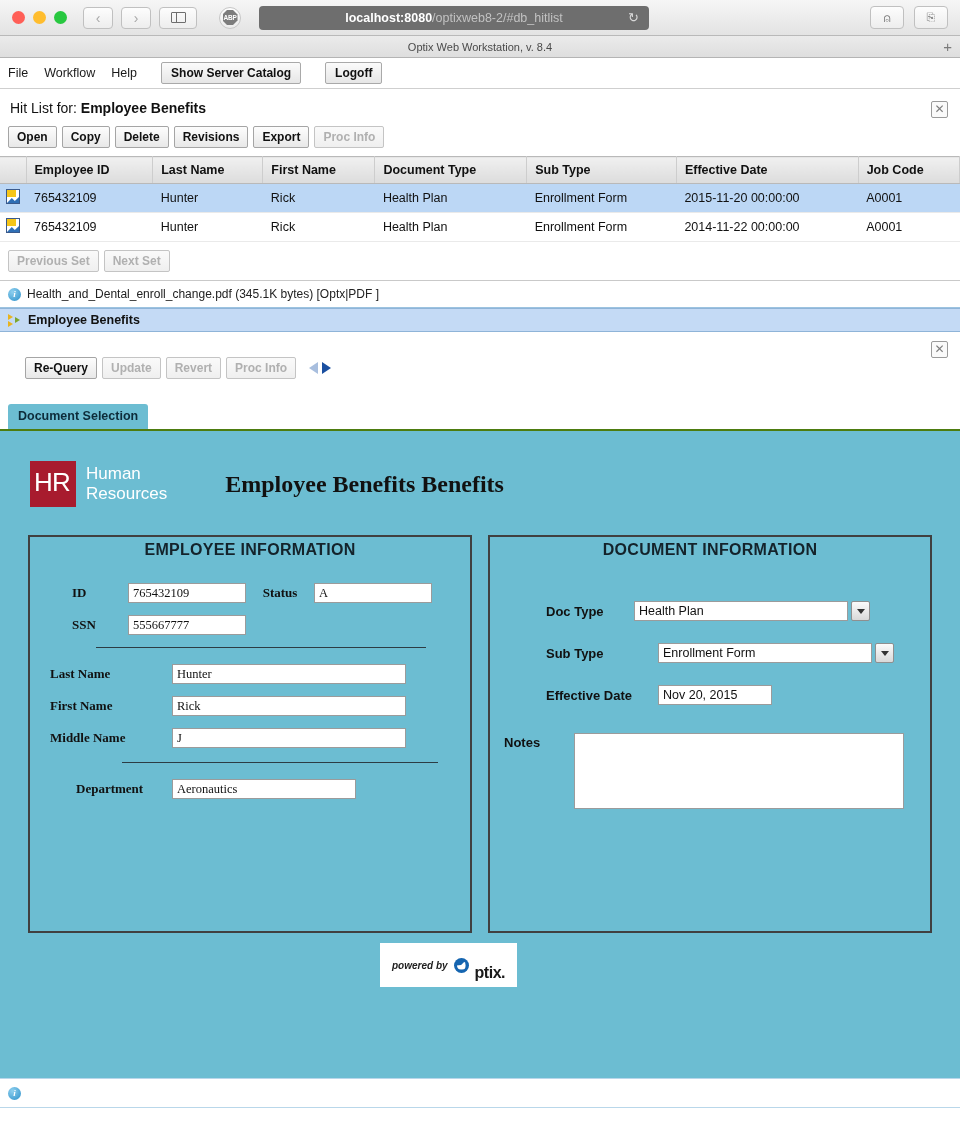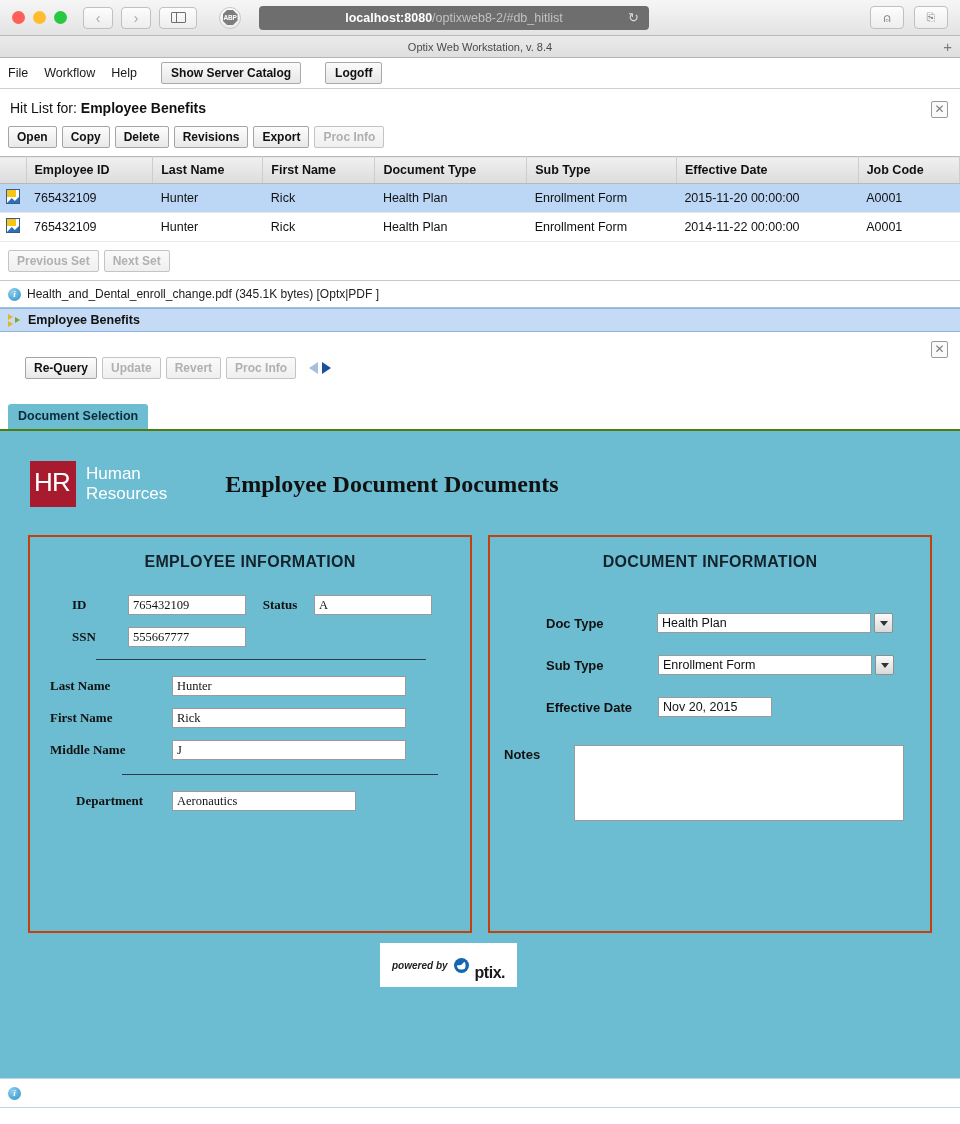--- a/index.html
+++ b/index.html
@@ -213,21 +213,21 @@
     font-size:26px; font-weight:300; font-family:"Liberation Sans",sans-serif; line-height:1;
   }
   .hr-text { color: #fff; font-size: 17px; line-height: 1.15; }
   .form-title {
     font-family: "Liberation Serif", serif; font-weight: bold;
     font-size: 24px; color: #111; margin-left: 58px;
   }
 
   .cards { display: flex; gap: 16px; padding: 28px 28px 0 28px; }
   .card {
-    flex: 1; border: 2px solid #c2410c; padding: 16px 14px 22px 14px;
+    flex: 1; border: 2px solid #404040; padding: 4px 14px 22px 14px;
     min-height: 398px;
   }
   .card-title {
     text-align: center; font-size: 16px; font-weight: bold; color: #14232b;
     letter-spacing: 0.3px; margin-bottom: 24px;
   }
   .frow { display: flex; align-items: center; margin-bottom: 12px; }
   .flabel {
     font-family: "Liberation Serif", serif; font-weight: bold;
     font-size: 13px; color: #111;
@@ -418,21 +418,21 @@
 
 <div class="form-area">
   <div class="form-head">
     <div class="hr-logo">
       <div class="hr-mark"></div>
       <div class="hr-text">
         <div>Human</div>
         <div>Resources</div>
       </div>
     </div>
-    <div class="form-title">Employee Document Documents</div>
+    <div class="form-title">Employee Benefits Benefits</div>
   </div>
 
   <div class="cards">
 
     <div class="card">
       <div class="card-title">EMPLOYEE INFORMATION</div>
 
       <div class="frow" style="padding-left:28px;">
         <span class="flabel" style="width:56px;">ID</span>
         <span class="fin" style="width:118px;">765432109</span>
@@ -465,21 +465,21 @@
       <div class="frow" style="padding-left:32px;">
         <span class="flabel" style="width:96px;">Department</span>
         <span class="fin" style="width:184px;">Aeronautics</span>
       </div>
     </div>
 
     <div class="card">
       <div class="card-title">DOCUMENT INFORMATION</div>
 
       <div class="frow" style="padding-left:42px;margin-top:42px;">
-        <span class="flabel sans" style="width:111px;font-weight:bold;">Doc Type</span>
+        <span class="flabel sans" style="width:88px;font-weight:bold;">Doc Type</span>
         <span class="selwrap">
           <span class="fin sans" style="width:214px;">Health Plan</span>
           <span class="selarrow">
               <s></s>
             </span>
         </span>
       </div>
 
       <div class="frow" style="padding-left:42px;margin-top:22px;">
         <span class="flabel sans" style="width:112px;font-weight:bold;">Sub Type</span>

